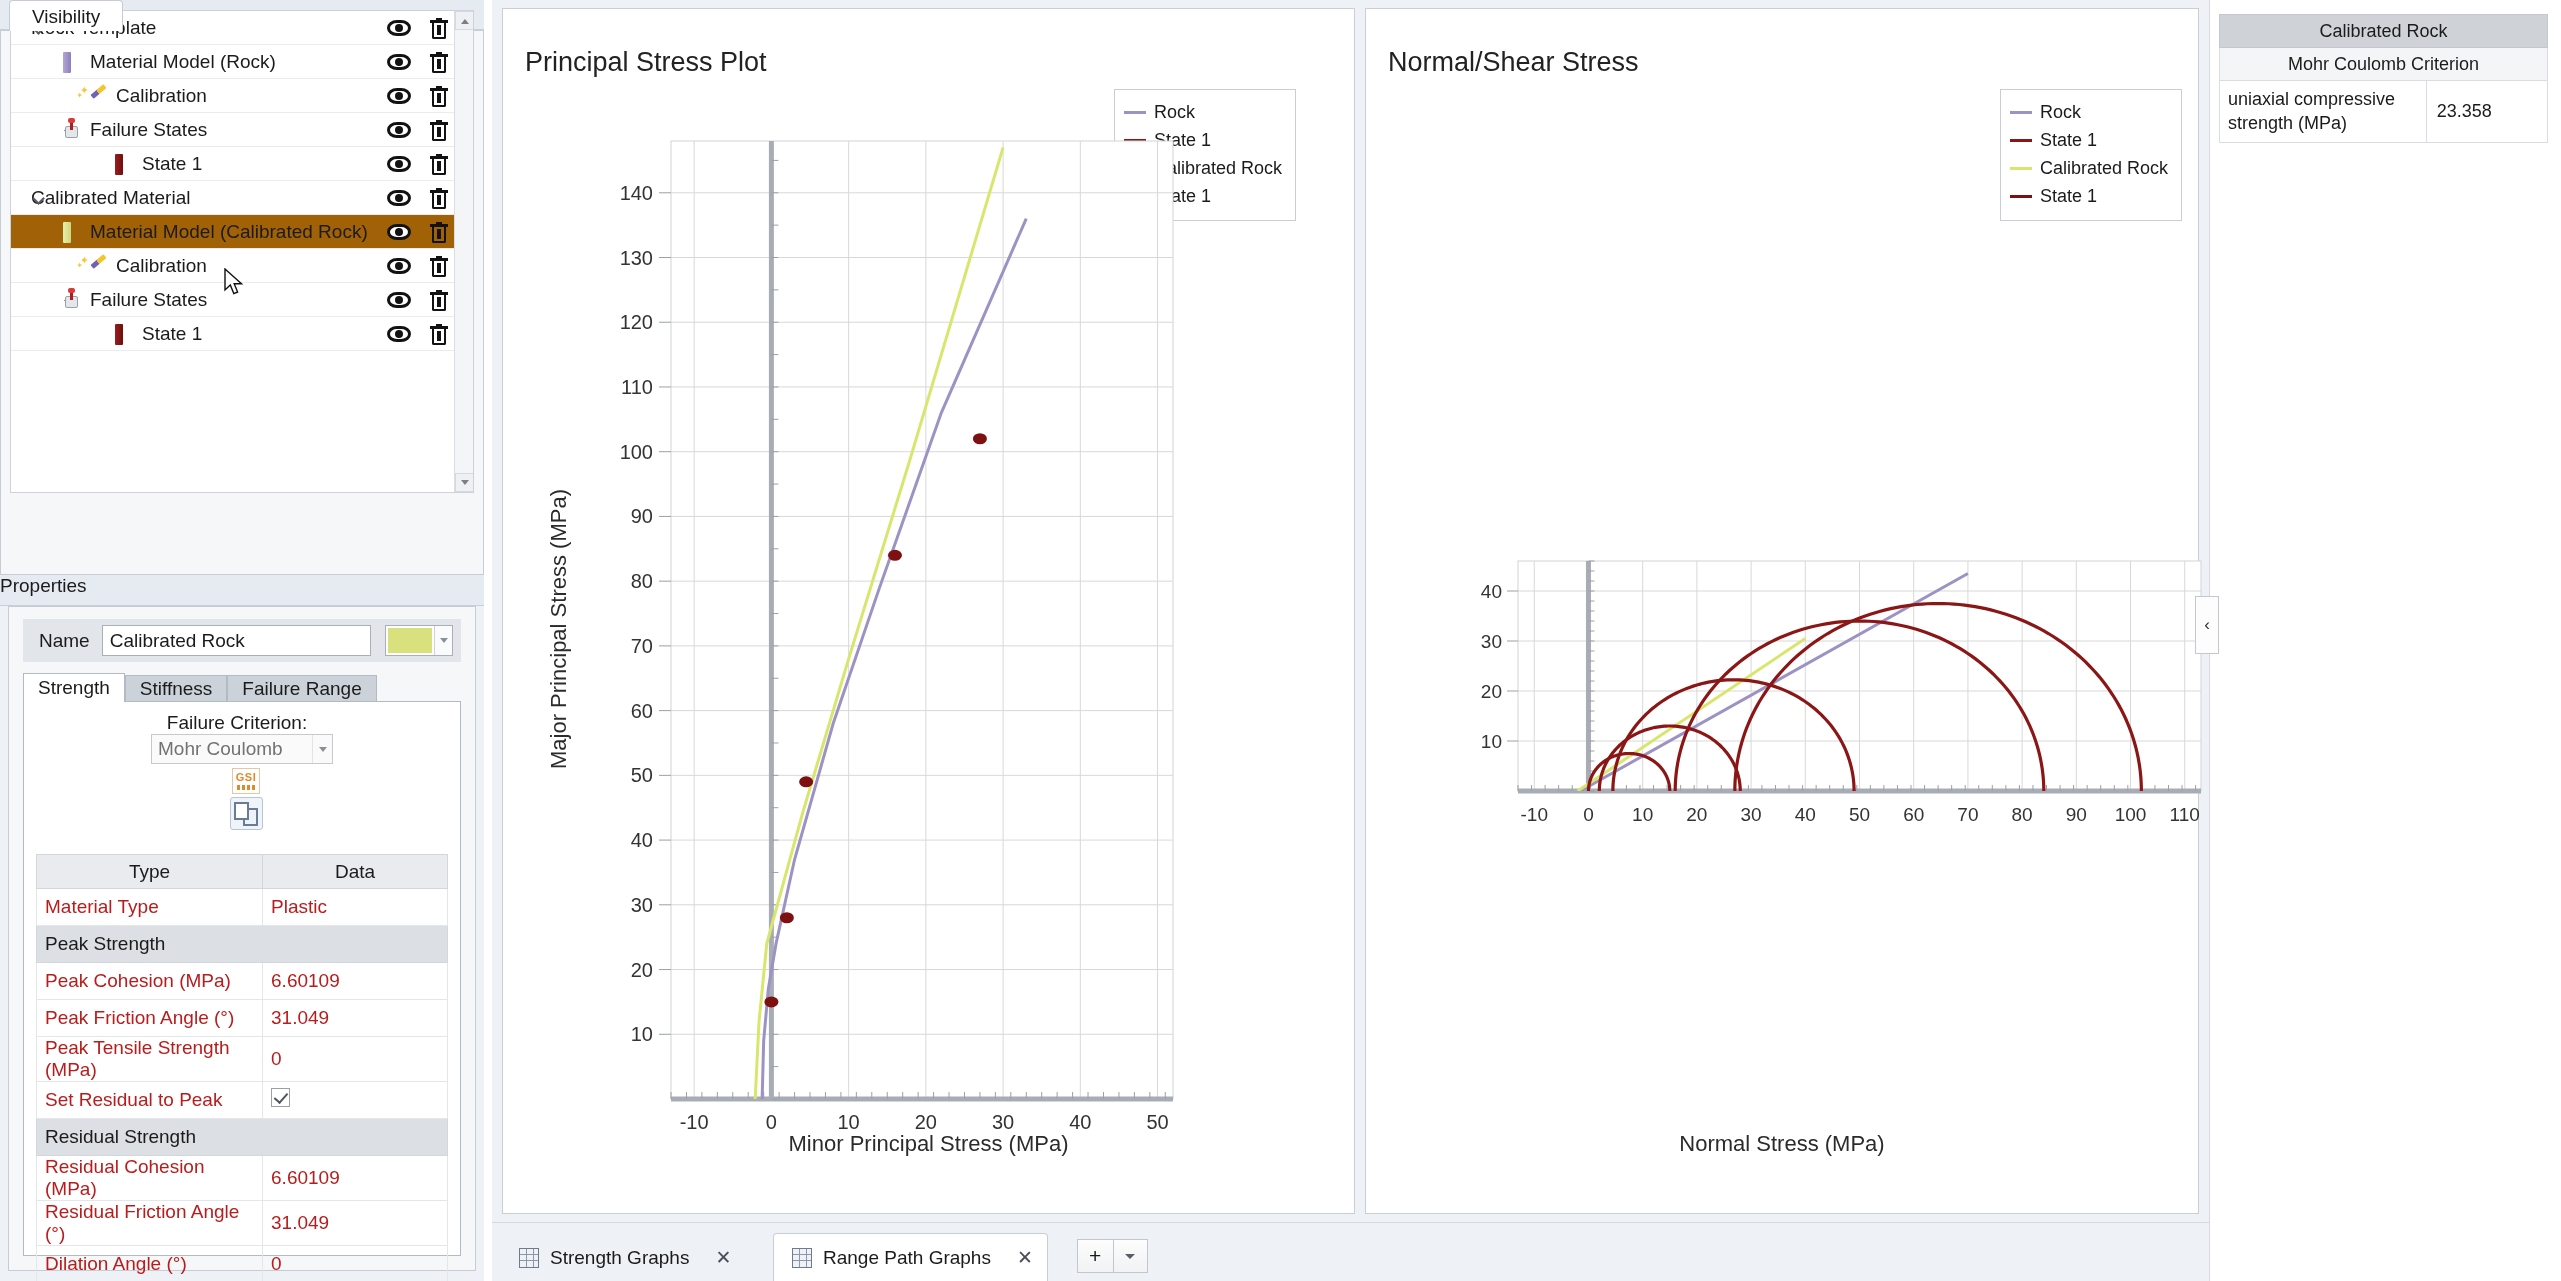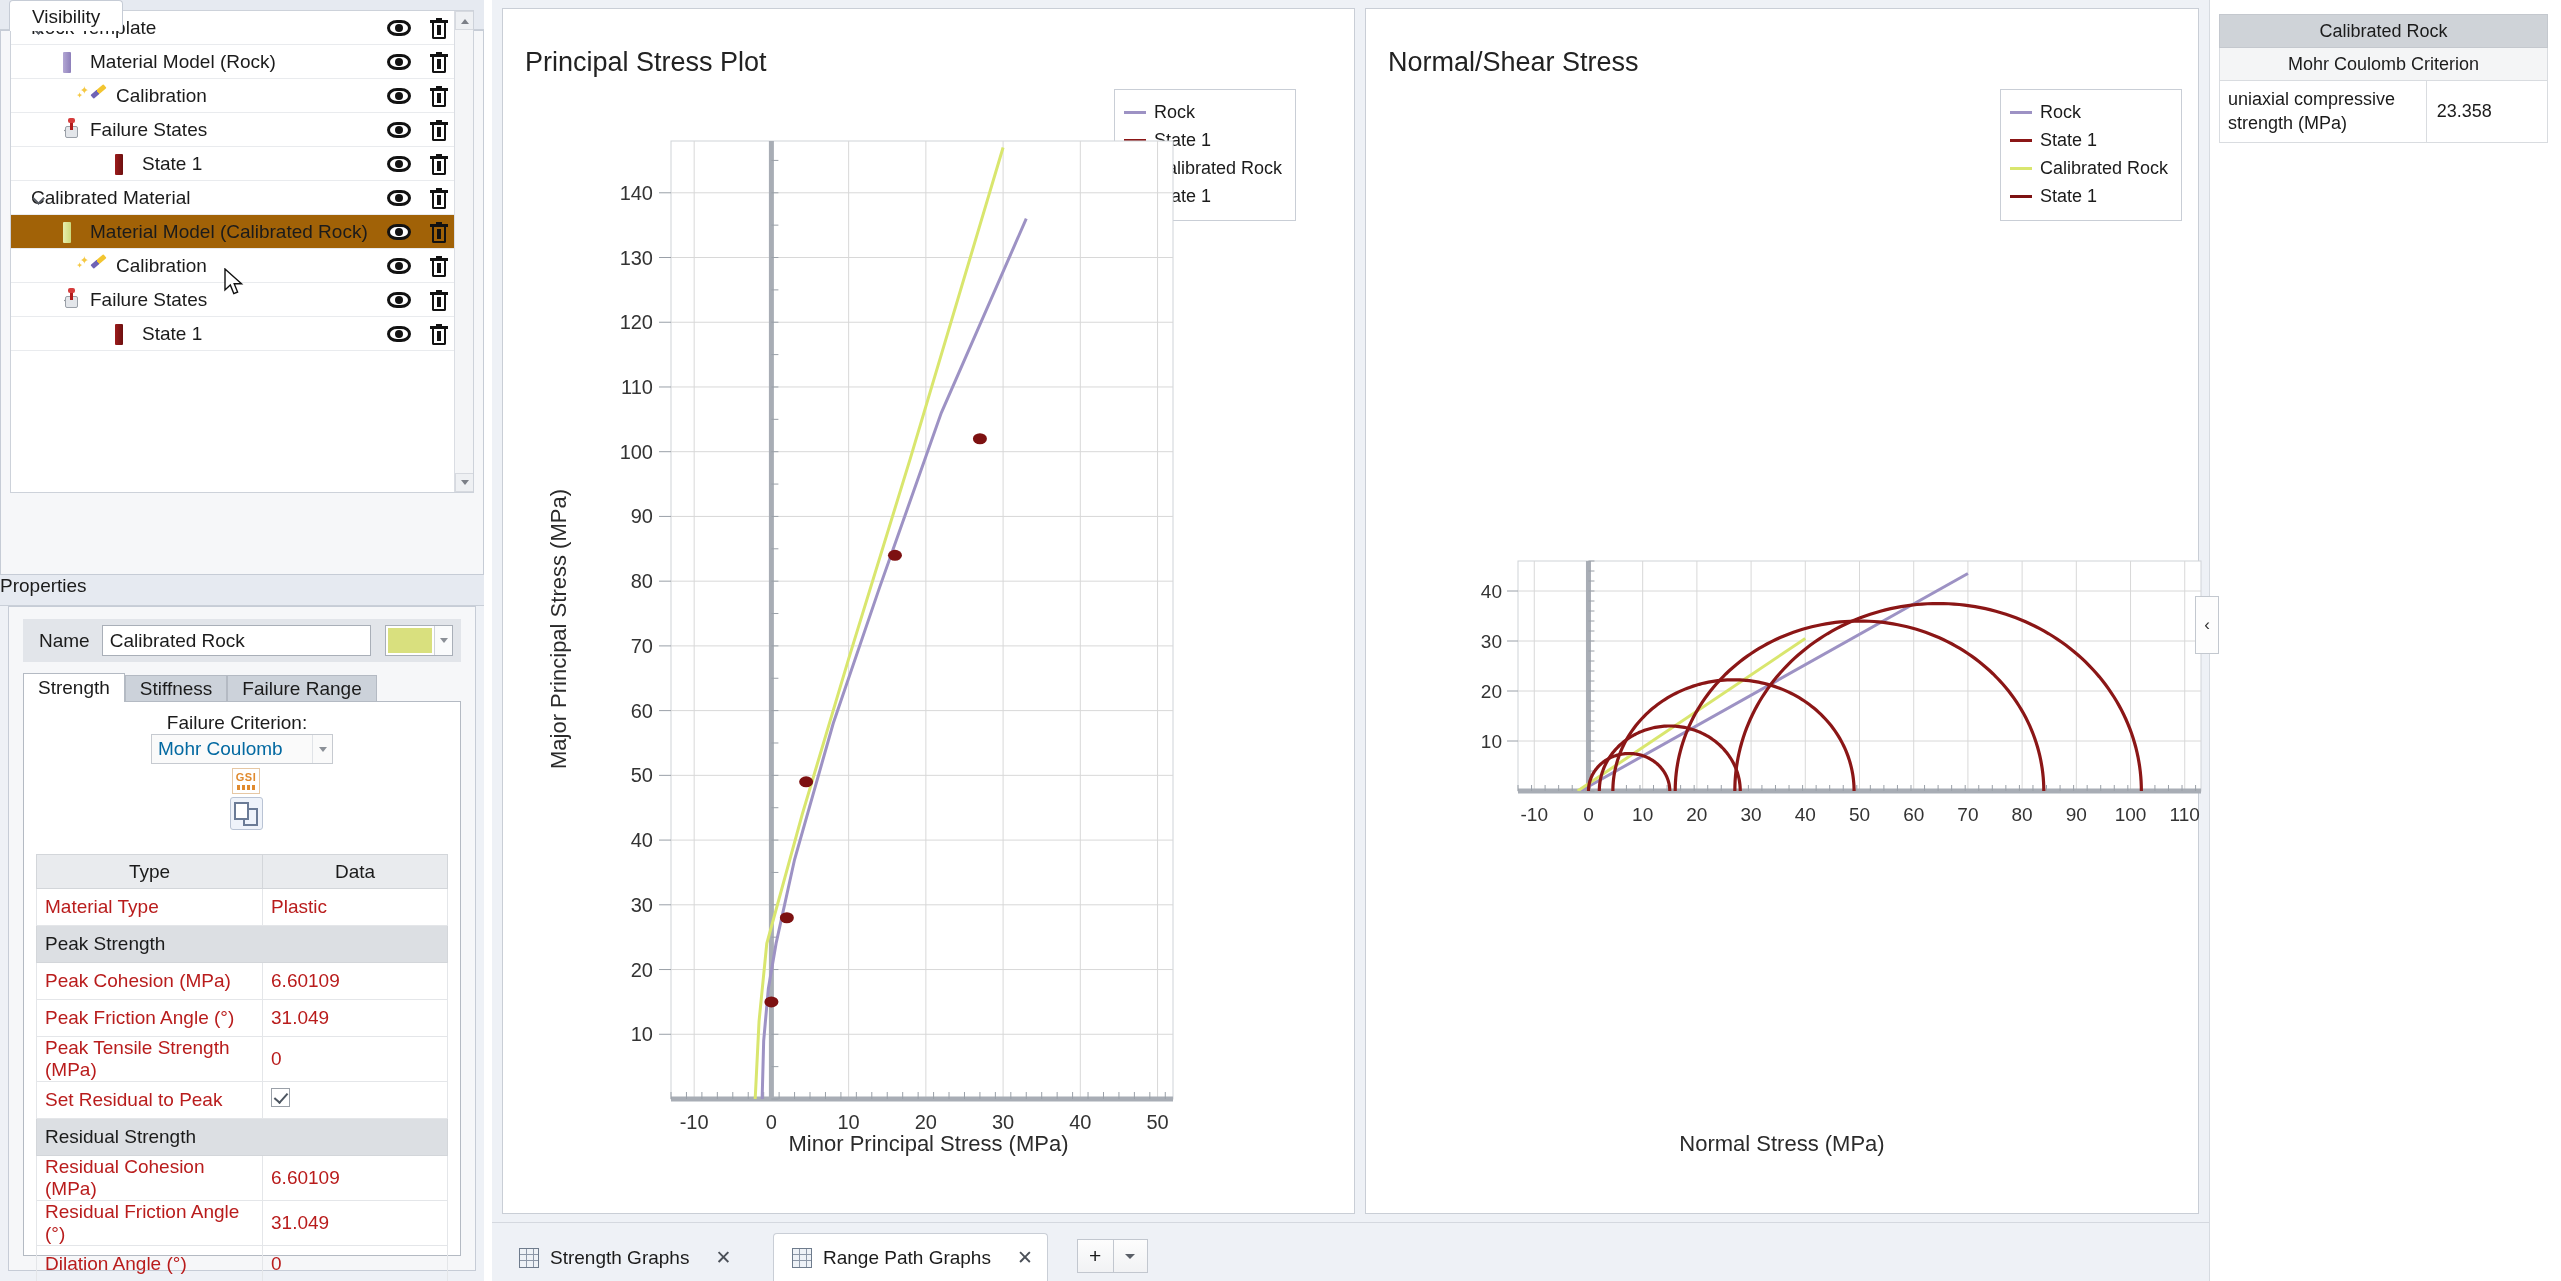--- a/index.html
+++ b/index.html
@@ -292,21 +292,21 @@
     display: flex; align-items: center;
     padding: 10px 12px 8px 12px;
     flex-direction: column;
   }
   .crit-row .lbl { font-size: 19px; margin-right: 10px; }
   .crit-select {
     width: 182px; height: 30px;
     border: 1px solid #c6cad0;
     background: #fafafa;
     display: flex; align-items: center;
-    color: #0369a1;
+    color: #737373;
     font-size: 19px;
     padding-left: 6px;
     position: relative;
   }
   .crit-select .combo-arrow {
     position: absolute; right: 0; top: 0; bottom: 0; width: 20px;
     border-left: 1px solid #e0e3e7; background: transparent;
   }
   .icon-btn {
     width: 33px; height: 33px;

